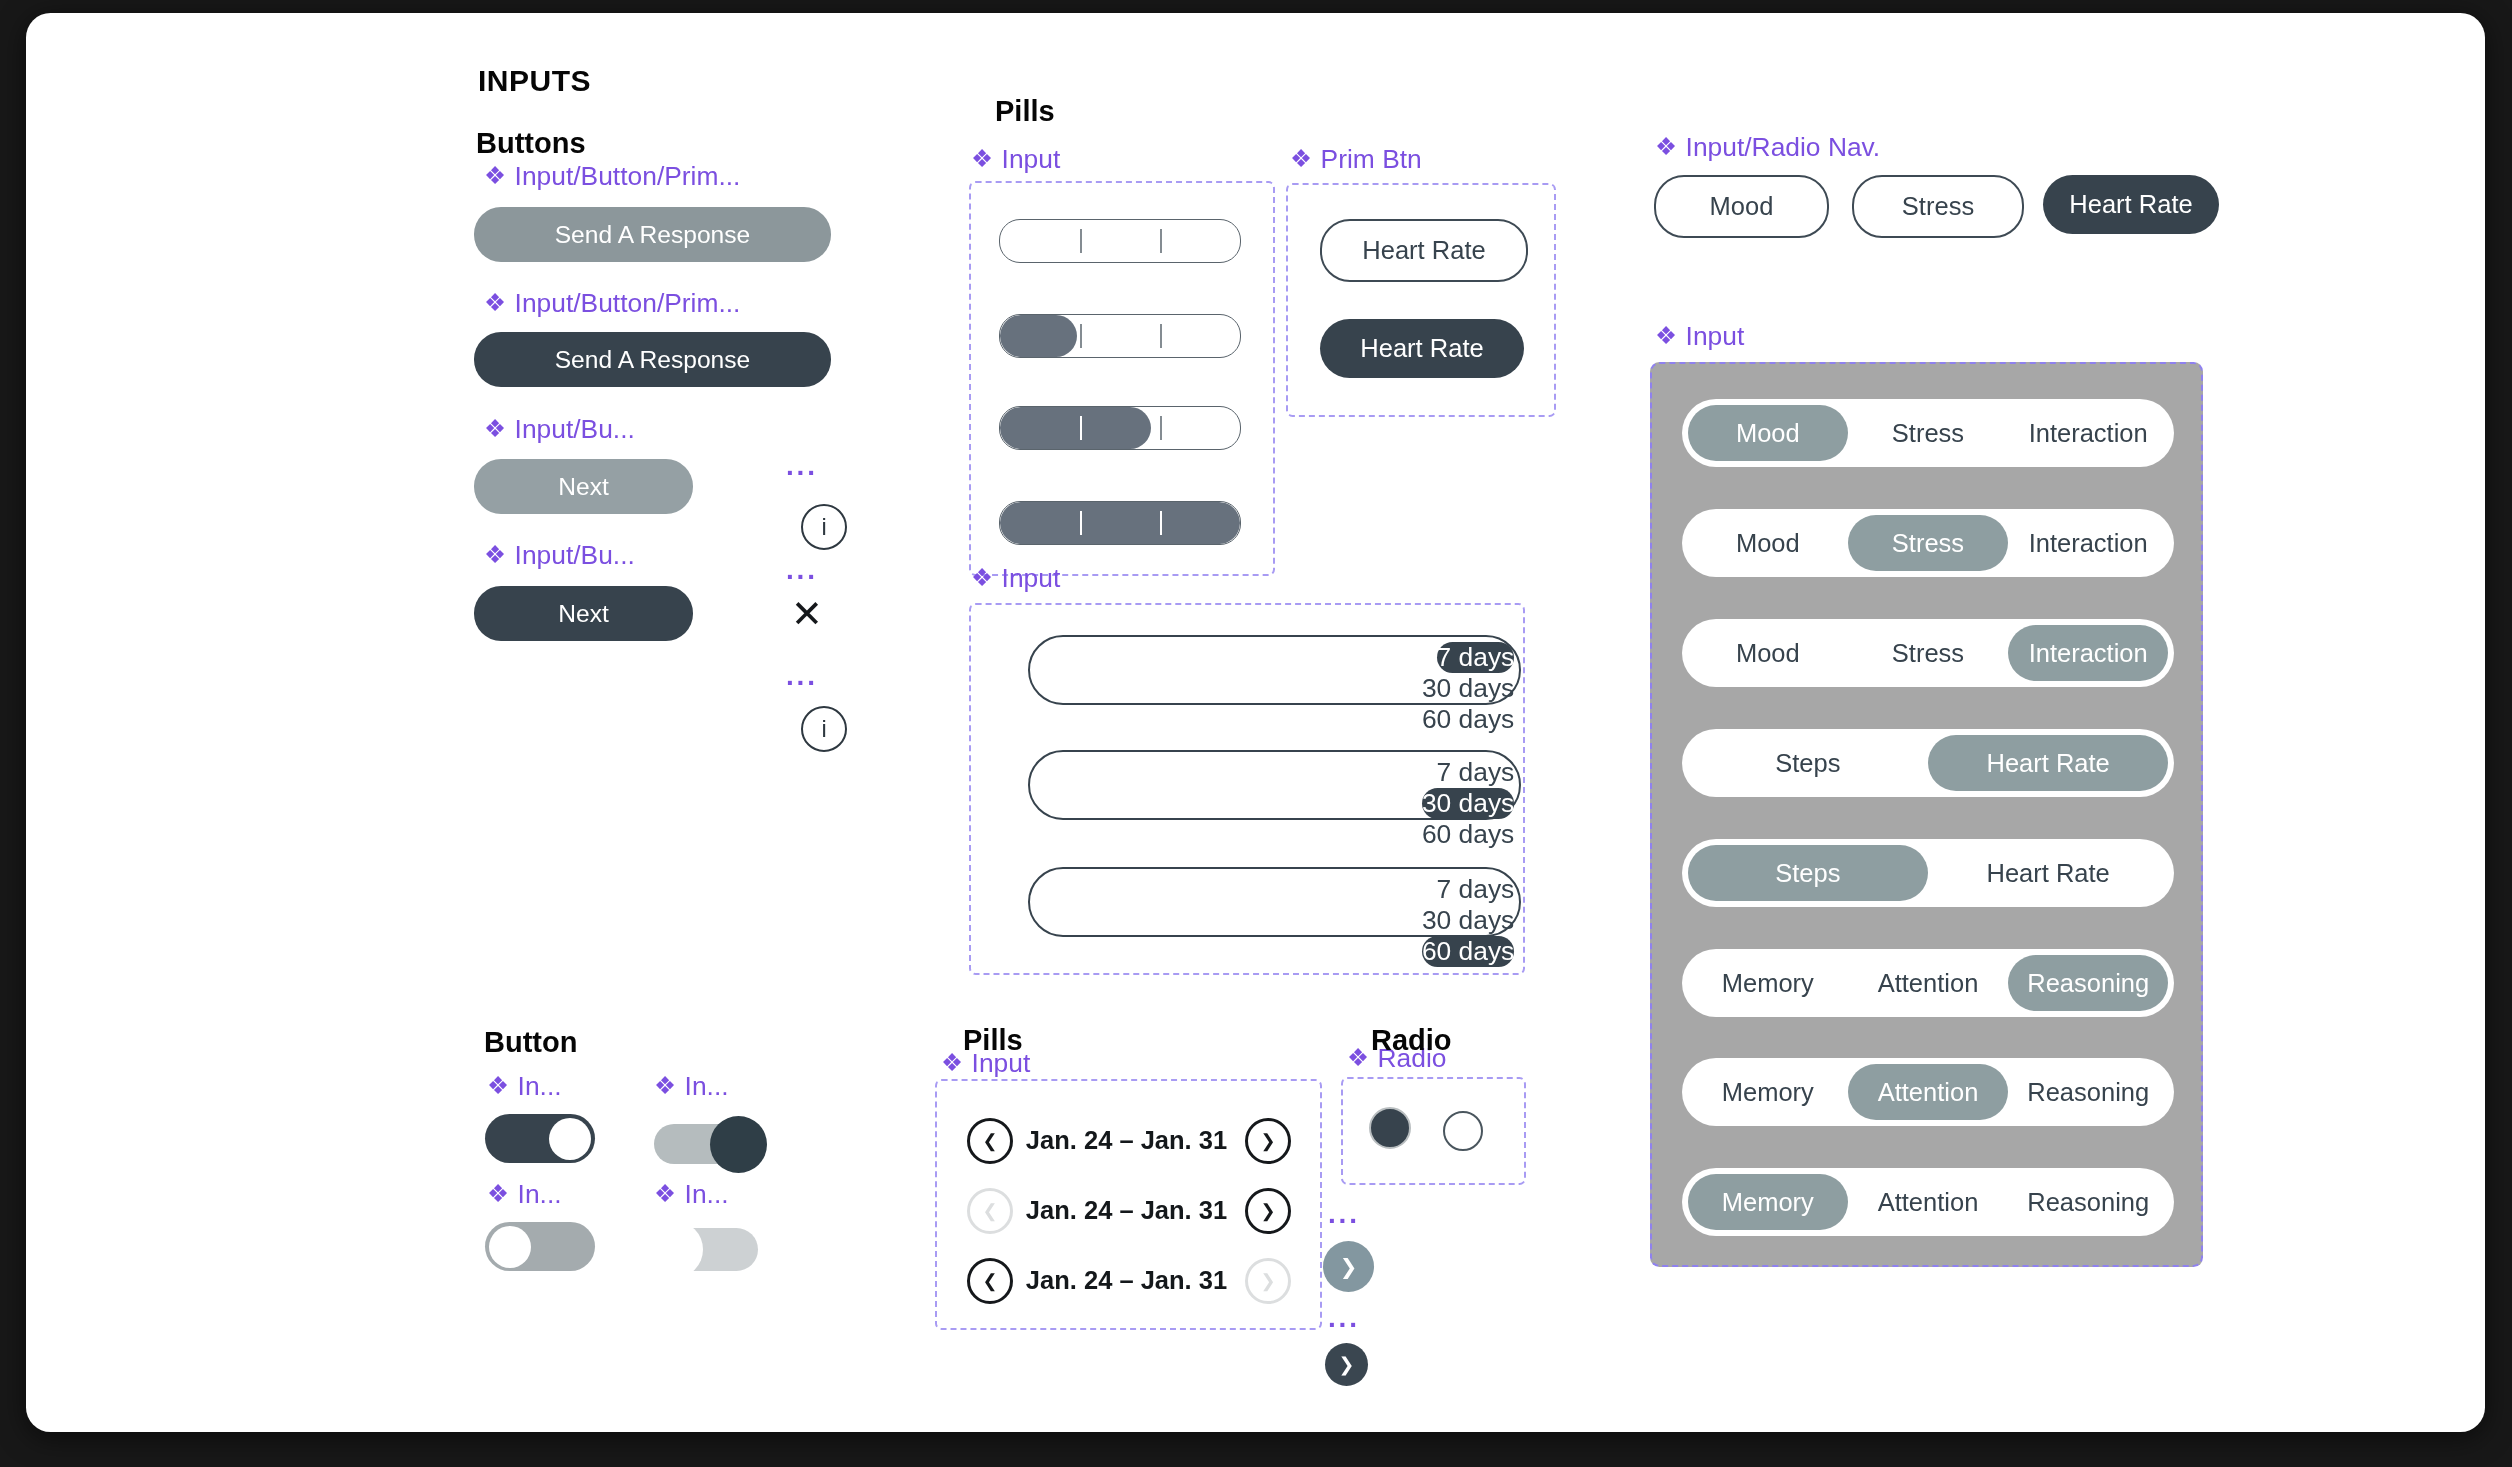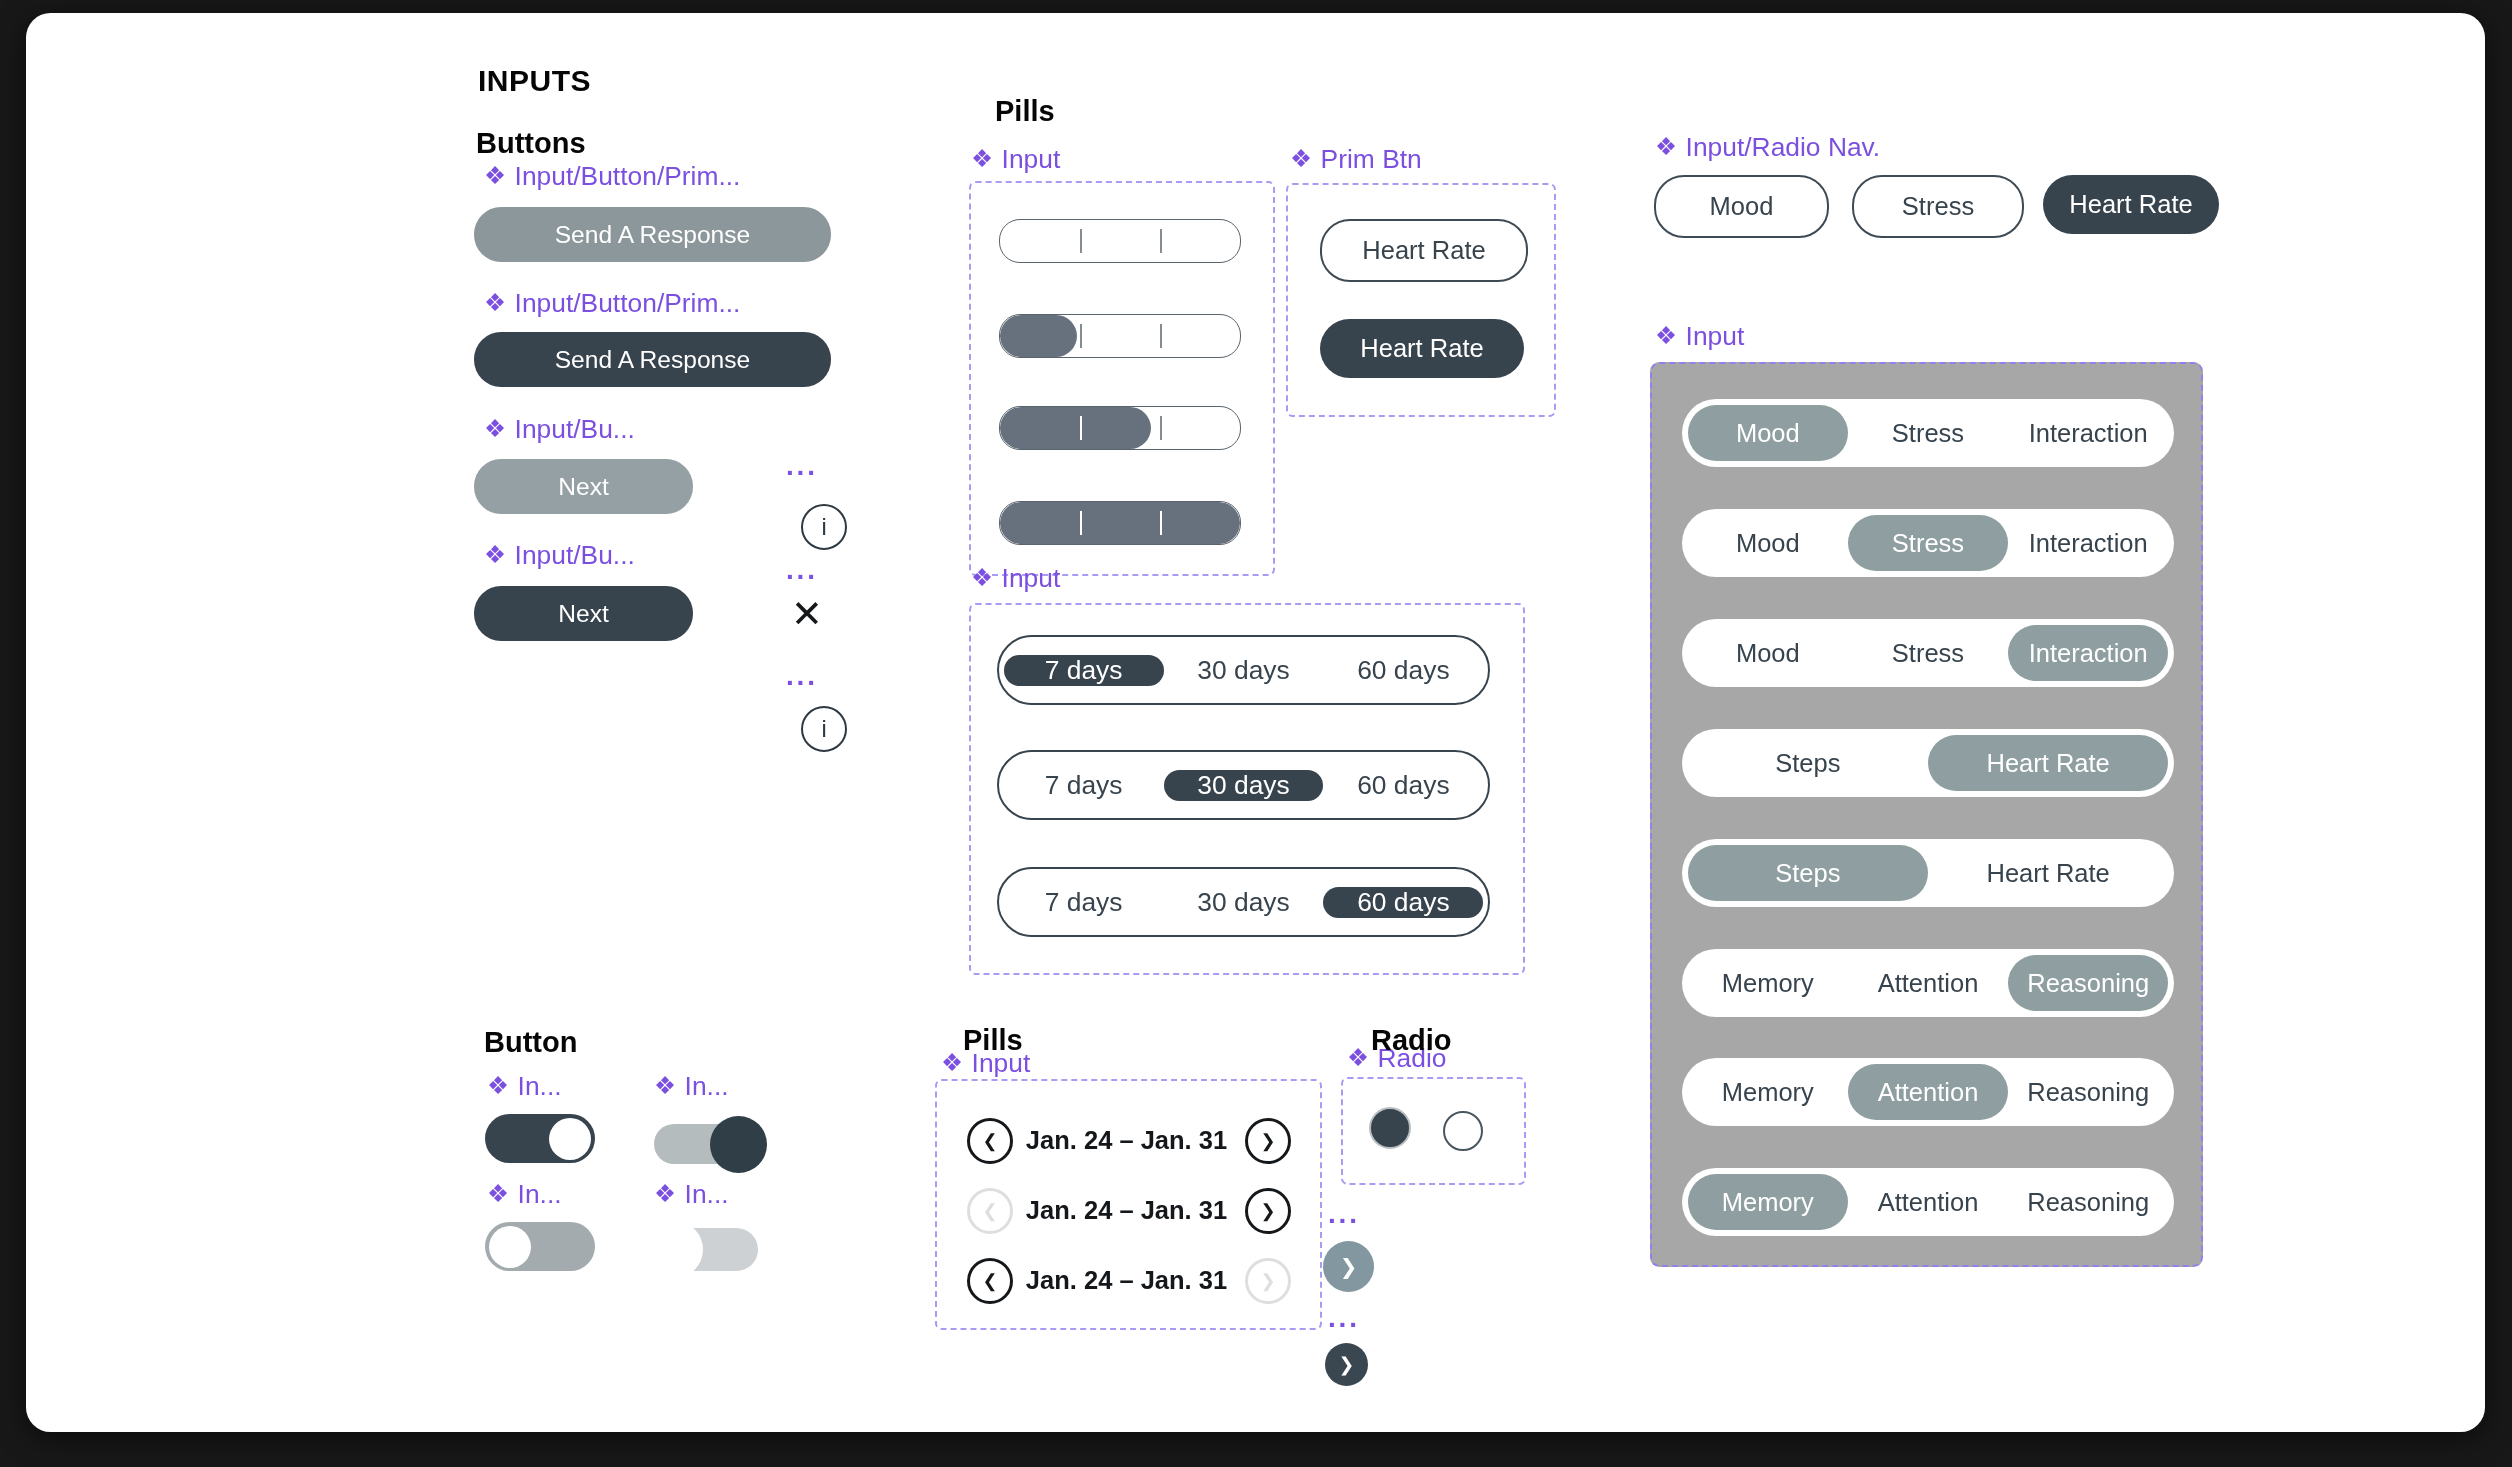--- a/index.html
+++ b/index.html
@@ -20,22 +20,22 @@
   .btn.dark{background:#37434d;}
   .btn.outline{background:#fff;border:2.4px solid #3e4a54;color:#37434d;font-size:25.5px;}
   .iconcircle{width:42px;height:42px;border:2.4px solid #2e3840;border-radius:50%;
     display:flex;align-items:center;justify-content:center;font-size:23.6px;color:#2e3840;background:#fff;}
   .xicon{font-size:38px;color:#15181b;line-height:1;}
   .slider{background:#fff;border:1.9px solid #5a646c;border-radius:21px;position:absolute;
     width:240px;height:42px;overflow:hidden;}
   .slider .fill{position:absolute;left:0;top:0;bottom:0;background:#67717d;border-radius:21px;}
   .slider .tick{position:absolute;top:22%;bottom:22%;width:2.4px;background:#848c92;}
   .slider .tick.w{background:#fff;}
-  .daysgroup{position:absolute;left:997px;width:493px;height:70px;background:#fff;
-    border:2.8px solid #37434d;border-radius:38px;display:flex;align-items:center;padding:4.7px;box-sizing:border-box;}
+  .daysgroup{position:absolute;left:1028px;width:493px;height:70px;background:#fff;
+    border:2.8px solid #37434d;border-radius:38px;display:flex;align-items:flex-end;padding:4.7px;box-sizing:border-box;flex-direction:column;}
   .daysgroup .seg{flex:1;display:flex;align-items:center;justify-content:center;
     font-size:26.4px;color:#37434d;border-radius:30px;}
   .daysgroup .seg.sel{background:#37434d;color:#fff;}
   .prow{position:absolute;left:30px;width:492px;height:68px;background:#fff;border-radius:34px;
     display:flex;align-items:stretch;padding:5.7px;box-sizing:border-box;}
   .prow .seg{flex:1;display:flex;align-items:center;justify-content:center;
     font-size:25.5px;color:#37434d;border-radius:28px;}
   .prow .seg.sel{background:#8e9ea1;color:#fff;}
   .toggle{position:absolute;border-radius:24.6px;}
   .knob{position:absolute;border-radius:50%;}

